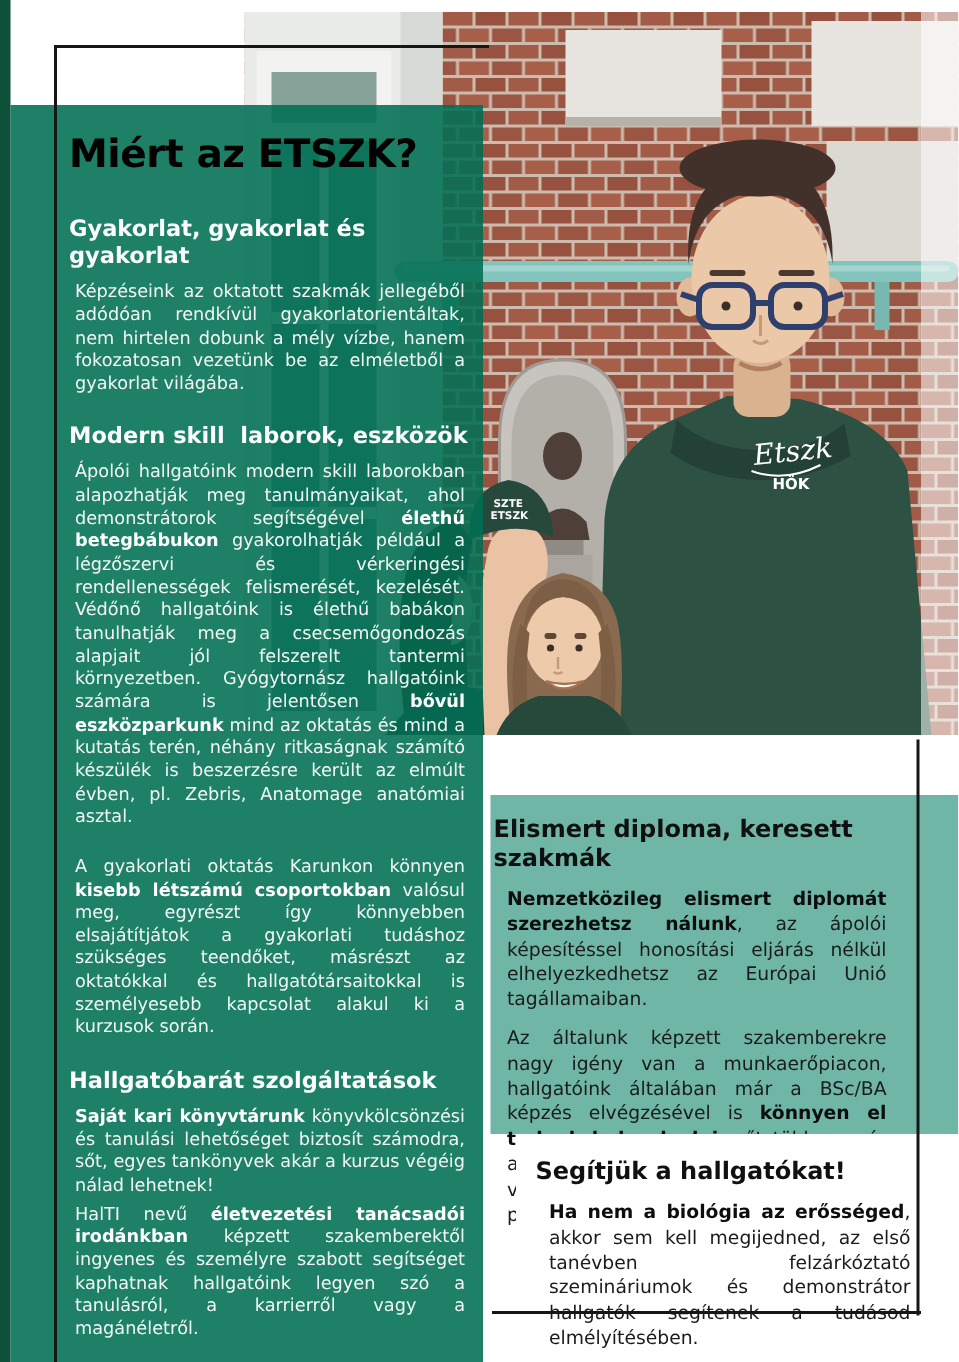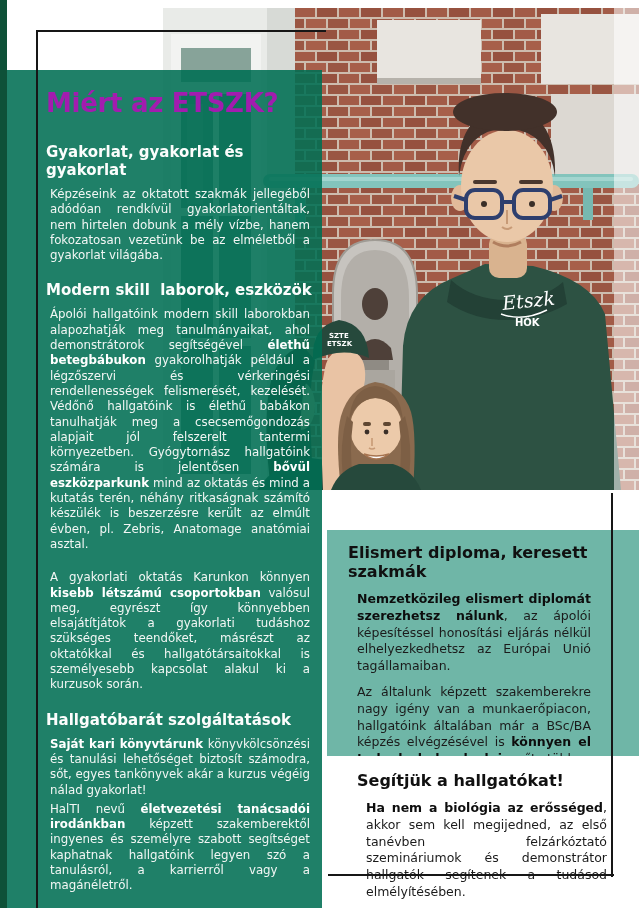--- a/index.html
+++ b/index.html
@@ -29,37 +29,37 @@
   .fl-left   { left:36px;  top:30px;  width:2px;   height:878px; }
   .fl-top    { left:36px;  top:30px;  width:290px; height:2px; }
   .fl-right  { left:611px; top:493px; width:2px;   height:384px; }
   .fl-bottom { left:328px; top:874px; width:286px; height:2px; }
 
   .left-content {
     left:46px; top:88px; width:268px; color:#ffffff; z-index:6;
   }
   .main-title {
     font-size:26px; font-weight:700; letter-spacing:-0.3px;
-    margin:0 0 25px 0; color:#a21caf;
+    margin:0 0 25px 0; color:#000000;
   }
   .sec { margin:0 0 18px 0; }
   .sec-h {
     font-size:15px; font-weight:700; margin:0 0 8px 0;
     color:#fbfdfc; white-space:pre-wrap;
   }
   .sec-b p {
     font-size:11.8px; line-height:15.3px; text-align:justify;
     margin:4px; color:#f2f6f4;
   }
   .sec-b p b { font-weight:700; color:#ffffff; }
 
   .panel-teal {
     left:327px; top:530px; width:312px; height:226px;
     background:#6fb6a7; z-index:4; box-sizing:border-box;
-    padding:13px 39px 0 21px;
+    padding:13px 39px 0 2px;
   }
   .panel-white {
     left:344px; top:756px; width:285px; height:119px;
     background:#ffffff; z-index:4; box-sizing:border-box;
     padding:15px 13px 0 13px;
   }
   .panel-h {
     font-size:16px; font-weight:700; margin:0 0 10px 0; color:#101010;
   }
   .panel-b p {
@@ -214,21 +214,21 @@
 
     <div class="sec">
       <div class="sec-b">
         <p><span>A gyakorlati oktatás Karunkon könnyen </span><b>kisebb létszámú csoportokban</b><span> valósul meg, egyrészt így könnyebben elsajátítjátok a gyakorlati tudáshoz szükséges teendőket, másrészt az oktatókkal és hallgatótársaitokkal is személyesebb kapcsolat alakul ki a kurzusok során.</span></p>
       </div>
     </div>
 
     <div class="sec">
       <h2 class="sec-h">Hallgatóbarát szolgáltatások</h2>
       <div class="sec-b">
-        <p><b>Saját kari könyvtárunk</b><span> könyvkölcsönzési és tanulási lehetőséget biztosít számodra, sőt, egyes tankönyvek akár a kurzus végéig nálad gyakorlat!</span></p>
+        <p><b>Saját kari könyvtárunk</b><span> könyvkölcsönzési és tanulási lehetőséget biztosít számodra, sőt, egyes tankönyvek akár a kurzus végéig nálad lehetnek!</span></p>
         <p><span>HalTI nevű </span><b>életvezetési tanácsadói irodánkban</b><span> képzett szakemberektől ingyenes és személyre szabott segítséget kaphatnak hallgatóink legyen szó a tanulásról, a karrierről vagy a magánéletről.</span></p>
       </div>
     </div>
   </div>
 
   <div class="abs panel-teal">
     <h2 class="panel-h">Elismert diploma, keresett szakmák</h2>
     <div class="panel-b">
       <p><b>Nemzetközileg elismert diplomát szerezhetsz nálunk</b><span>, az ápolói képesítéssel honosítási eljárás nélkül elhelyezkedhetsz az Európai Unió tagállamaiban.</span></p>
       <p><span>Az általunk képzett szakemberekre nagy igény van a munkaerőpiacon, hallgatóink általában már a BSc/BA képzés elvégzésével is </span><b>könnyen el tudnak helyezkedni</b><span>, sőt többen már a tanulmányaik alatt munkát tudnak vállalni a gyakorlati partnerintézmények egyikében.</span></p>

